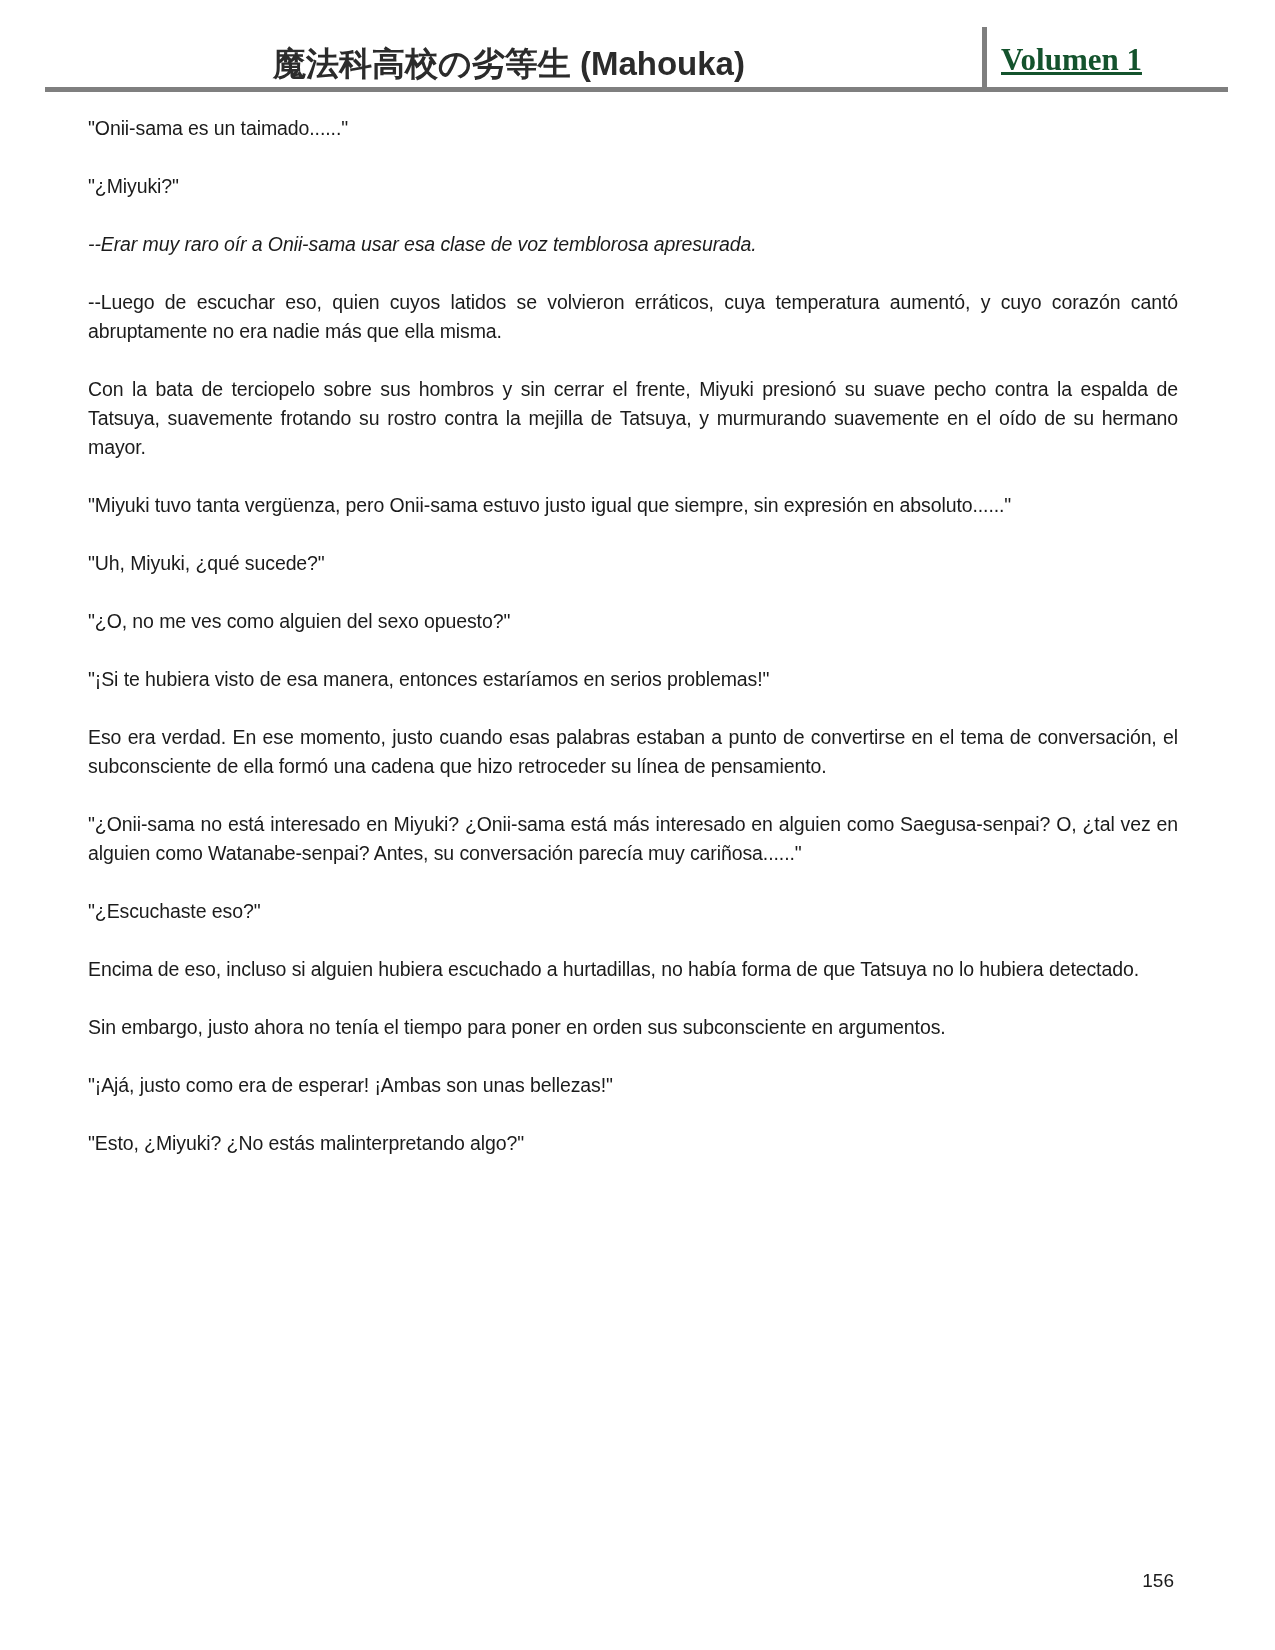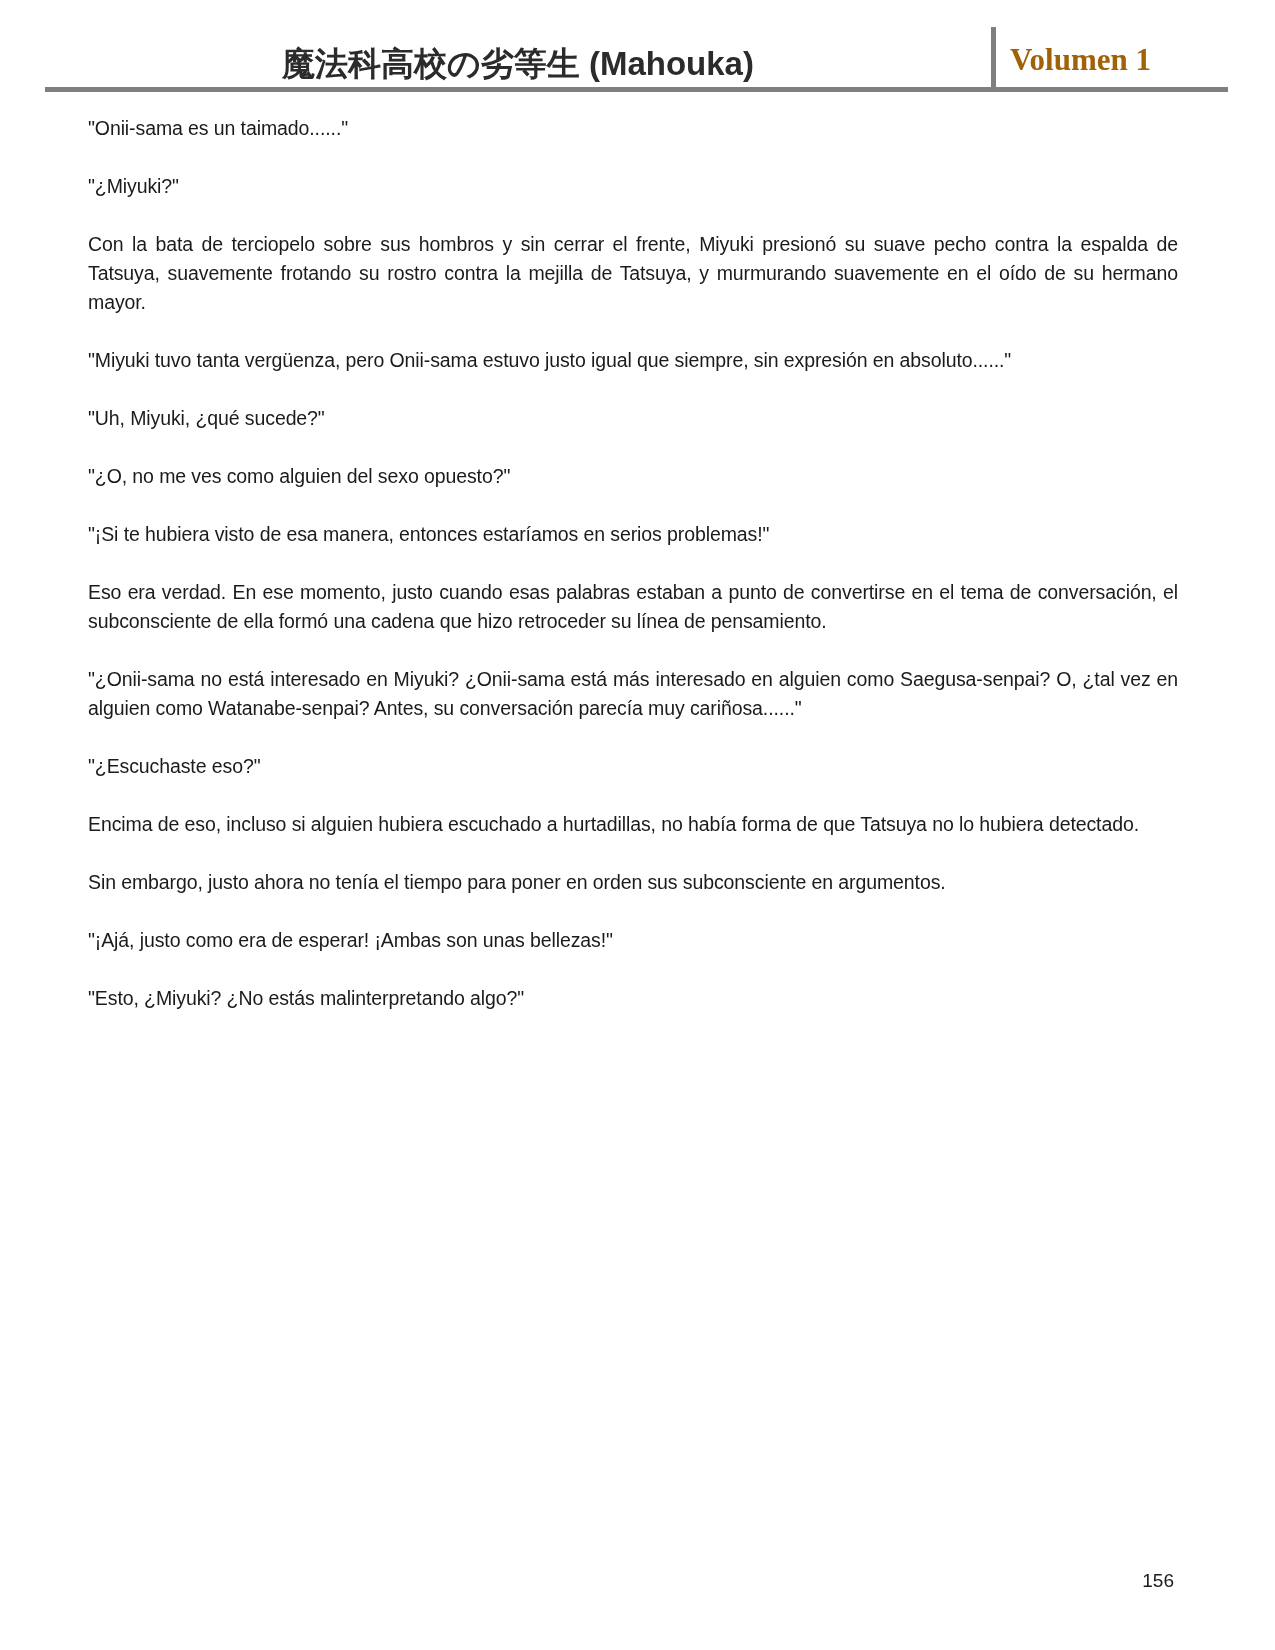--- a/index.html
+++ b/index.html
@@ -14,21 +14,21 @@
     background: #ffffff;
     overflow: hidden;
     font-family: "Liberation Sans", sans-serif;
     color: #1b1b1b;
   }
 
   
   .page-header {
     position: absolute;
     top: 0;
-    left: 45px;
+    left: 36px;
     width: 1183px;
     height: 87px;
     display: flex;
     align-items: flex-end;
   }
   .header-left {
     flex: 1 1 auto;
     display: flex;
     justify-content: center;
     align-items: flex-end;
@@ -53,22 +53,23 @@
     width: 218px;
     display: flex;
     align-items: flex-end;
     padding: 0 0 12px 14px;
   }
   .volume-label {
     font-family: "Liberation Serif", serif;
     font-weight: 700;
     font-size: 31px;
     line-height: 1;
-    color: #a16207;
+    color: #14532d;
     white-space: nowrap;
+    text-decoration: underline;
   }
   .header-rule {
     position: absolute;
     top: 87px;
     left: 45px;
     width: 1183px;
     height: 5px;
     background: #7f7f7f;
   }
 
@@ -112,20 +113,22 @@
     <div class="header-divider"></div>
     <div class="header-right">
       <span class="volume-label">Volumen 1</span>
     </div>
   </header>
   <div class="header-rule"></div>
 
   <main class="content">
     <p class="para">"Onii-sama es un taimado......"</p>
     <p class="para">"¿Miyuki?"</p>
+    <p class="para italic">--Erar muy raro oír a Onii-sama usar esa clase de voz temblorosa apresurada.</p>
+    <p class="para">--Luego de escuchar eso, quien cuyos latidos se volvieron erráticos, cuya temperatura aumentó, y cuyo corazón cantó abruptamente no era nadie más que ella misma.</p>
     <p class="para">Con la bata de terciopelo sobre sus hombros y sin cerrar el frente, Miyuki presionó su suave pecho contra la espalda de Tatsuya, suavemente frotando su rostro contra la mejilla de Tatsuya, y murmurando suavemente en el oído de su hermano mayor.</p>
     <p class="para">"Miyuki tuvo tanta vergüenza, pero Onii-sama estuvo justo igual que siempre, sin expresión en absoluto......"</p>
     <p class="para">"Uh, Miyuki, ¿qué sucede?"</p>
     <p class="para">"¿O, no me ves como alguien del sexo opuesto?"</p>
     <p class="para">"¡Si te hubiera visto de esa manera, entonces estaríamos en serios problemas!"</p>
     <p class="para">Eso era verdad. En ese momento, justo cuando esas palabras estaban a punto de convertirse en el tema de conversación, el subconsciente de ella formó una cadena que hizo retroceder su línea de pensamiento.</p>
     <p class="para">"¿Onii-sama no está interesado en Miyuki? ¿Onii-sama está más interesado en alguien como Saegusa-senpai? O, ¿tal vez en alguien como Watanabe-senpai? Antes, su conversación parecía muy cariñosa......"</p>
     <p class="para">"¿Escuchaste eso?"</p>
     <p class="para">Encima de eso, incluso si alguien hubiera escuchado a hurtadillas, no había forma de que Tatsuya no lo hubiera detectado.</p>
     <p class="para">Sin embargo, justo ahora no tenía el tiempo para poner en orden sus subconsciente en argumentos.</p>

